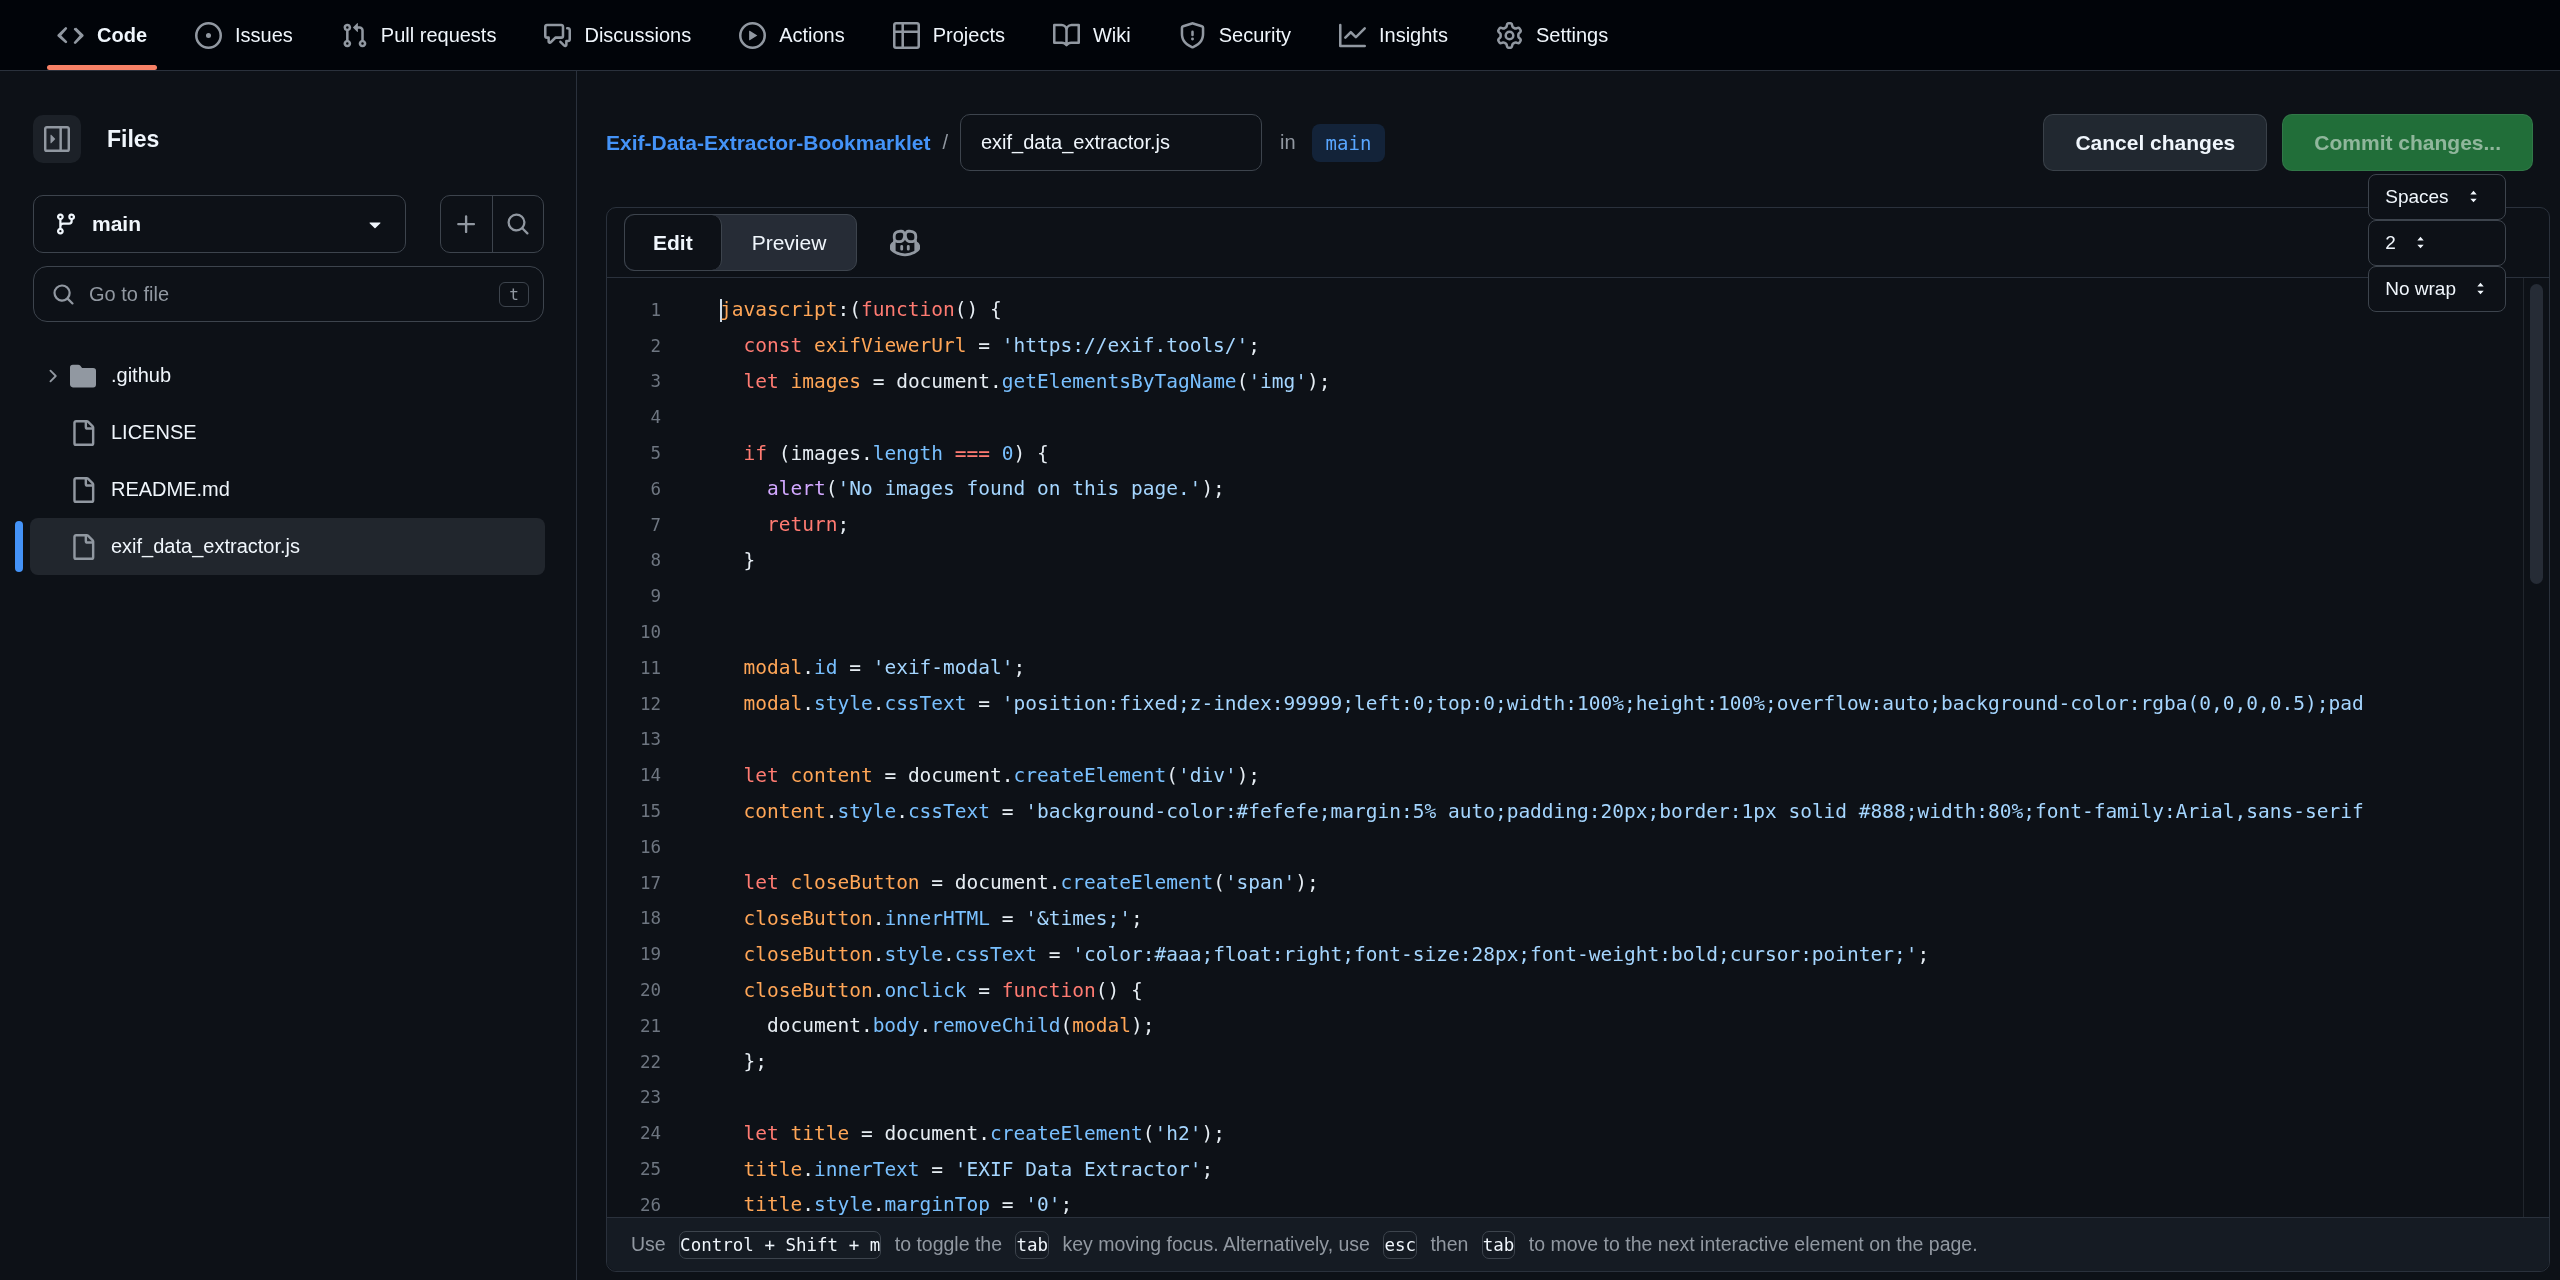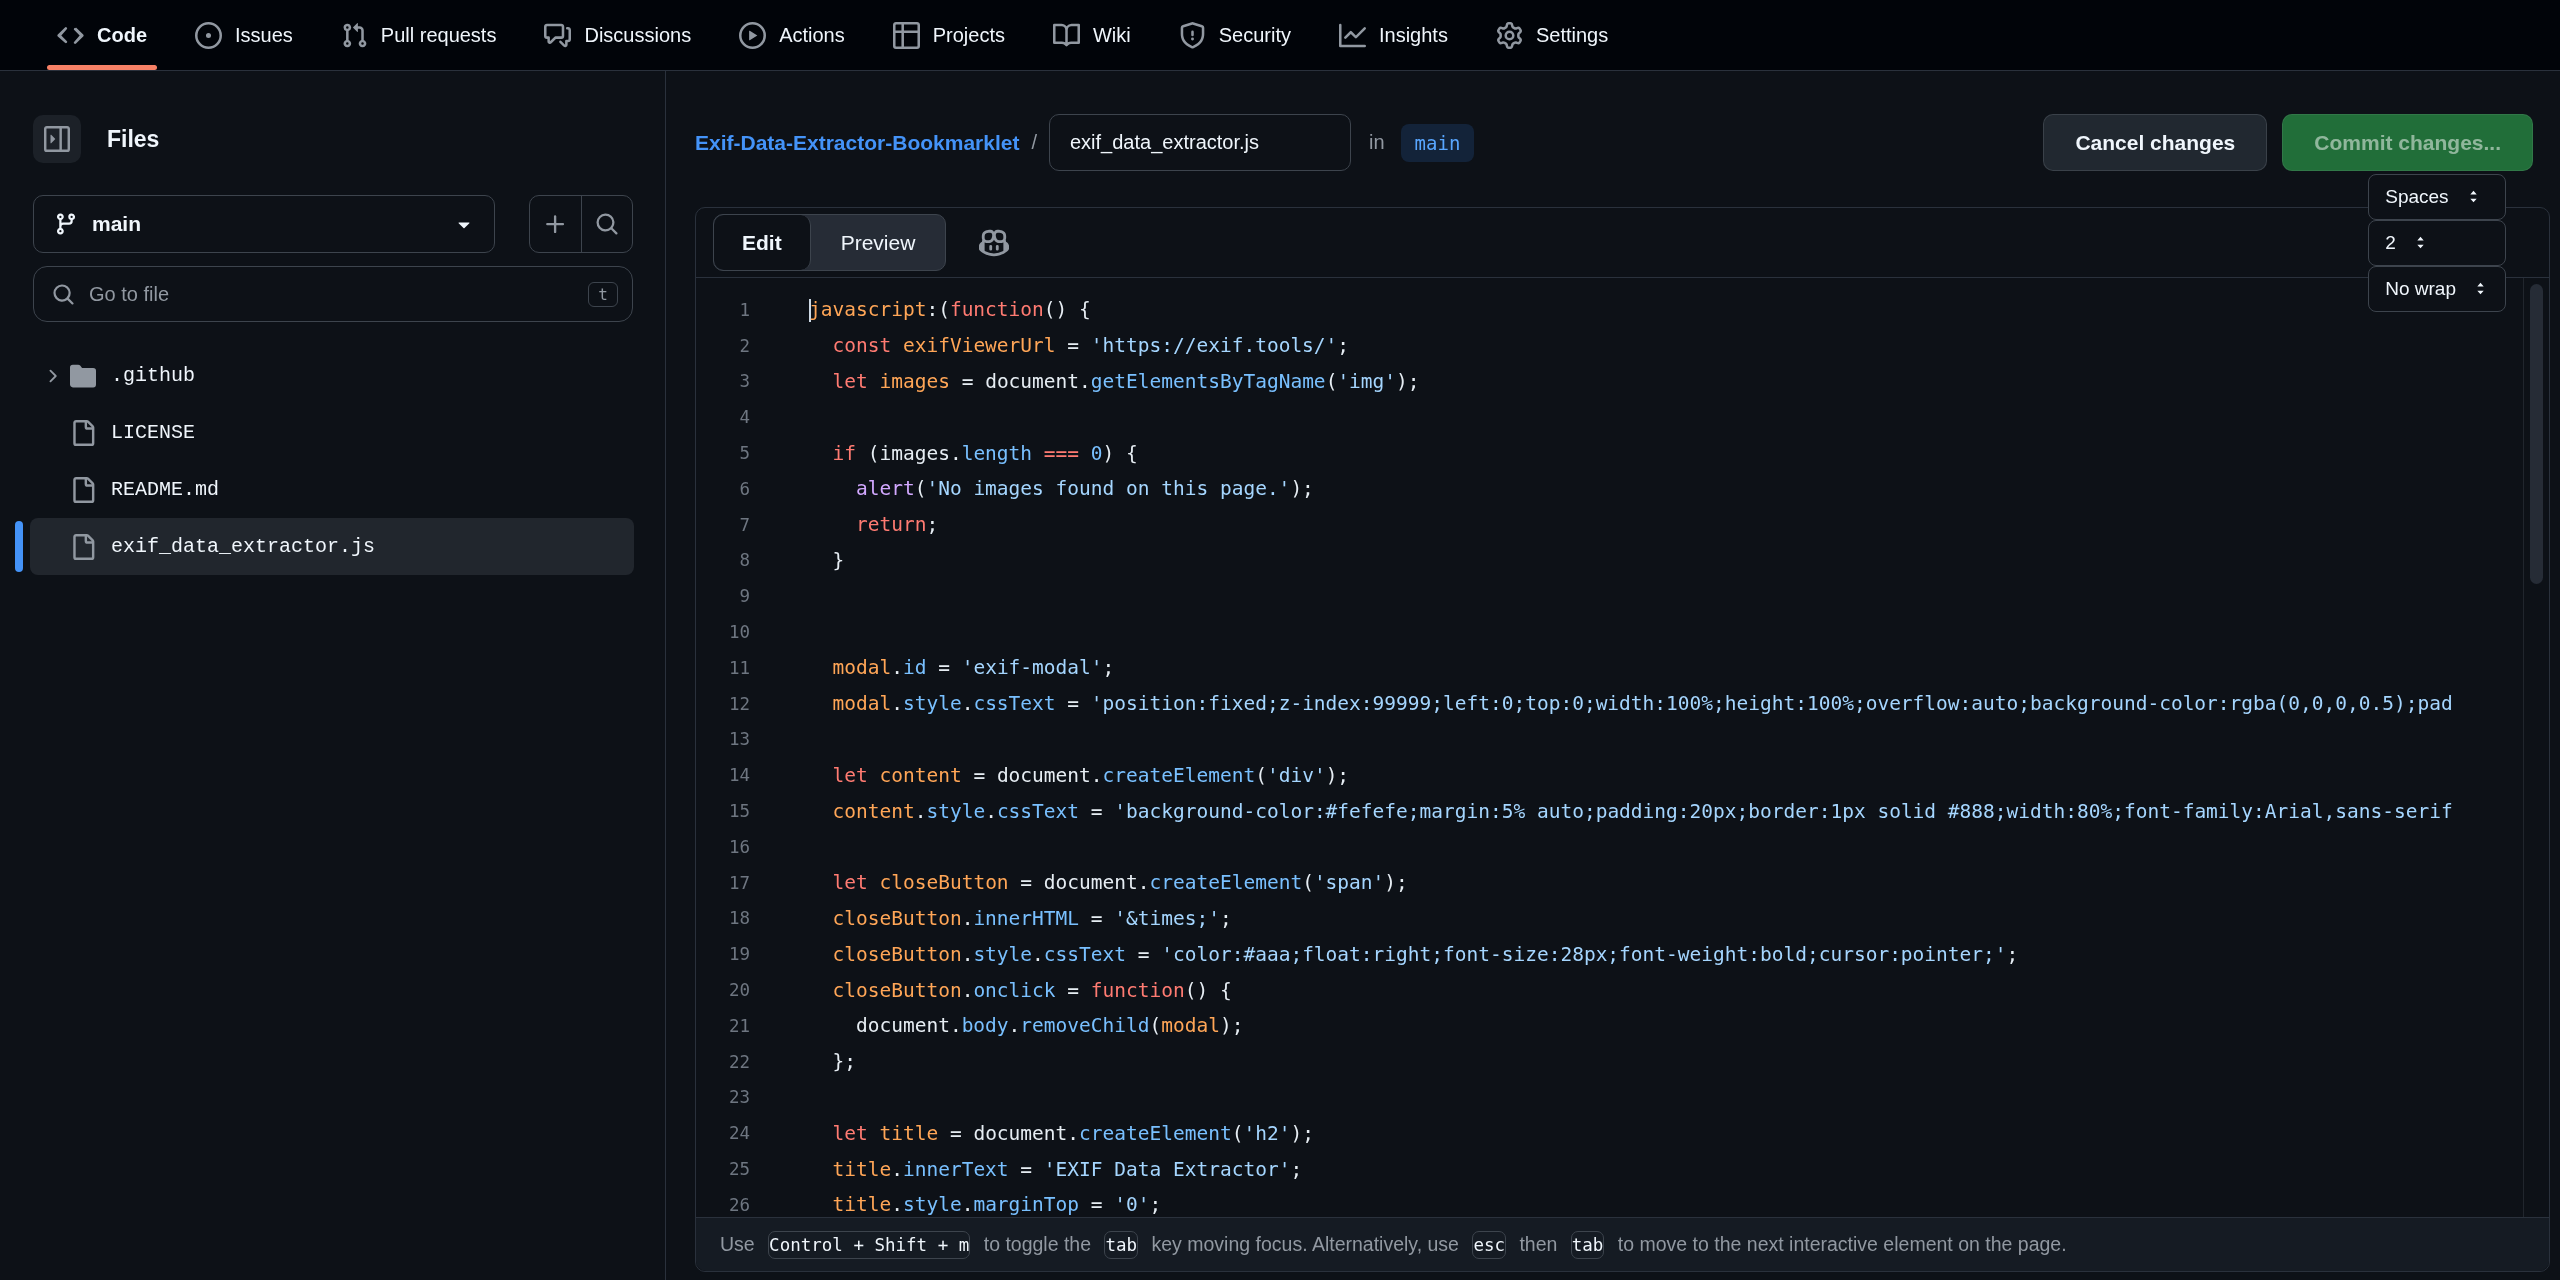--- a/index.html
+++ b/index.html
@@ -9,38 +9,38 @@
 
   
   .topnav { height:71px; background:#010409; border-bottom:1px solid #2a313c; display:flex; align-items:stretch; padding-left:41px; }
   .nav-item { position:relative; display:flex; align-items:center; gap:13px; padding:16px 16px; margin-right:16px; color:#f0f6fc; font-size:20px; cursor:pointer; }
   .nav-item .nico { color:#9198a1; }
   .nav-item.active .label { font-weight:700; }
   .nav-item.active::after { content:""; position:absolute; left:6px; right:6px; bottom:0; height:5px; border-radius:3px; background:#f78166; }
 
   
   .content { display:flex; height:1209px; }
-  .sidebar { width:666px; border-right:1px solid #2a313c; background:#0d1117; flex:none; position:relative; }
+  .sidebar { width:577px; border-right:1px solid #2a313c; background:#0d1117; flex:none; position:relative; }
   .main { flex:1; padding:43px 10px 0 29px; min-width:0; }
 
   
   .files-head { margin:44px 32px 0 33px; display:flex; align-items:center; }
   .icon-btn { width:48px; height:48px; border-radius:10px; display:flex; align-items:center; justify-content:center; color:#9198a1; background:#1c2128; border:none; cursor:pointer; }
   .files-title { margin-left:26px; font-size:23px; font-weight:700; color:#f0f6fc; }
   .branch-row { margin:32px 32px 0 33px; display:flex; gap:34px; }
   .branch-select { flex:1; height:58px; border:1px solid #3d444d; border-radius:10px; display:flex; align-items:center; padding:0 18px 0 20px; cursor:pointer; background:#0d1117; }
   .branch-select .bname { font-size:21px; font-weight:600; color:#f0f6fc; margin-left:14px; flex:1; }
   .split-btn { width:104px; height:58px; border:1px solid #3d444d; border-radius:10px; display:flex; overflow:hidden; }
   .split-half { flex:1; display:flex; align-items:center; justify-content:center; color:#9198a1; cursor:pointer; }
   .split-half + .split-half { border-left:1px solid #3d444d; }
   .goto-input { margin:13px 32px 0 33px; height:56px; border:1px solid #3d444d; border-radius:14px; display:flex; align-items:center; padding:0 14px 0 18px; color:#9198a1; }
   .goto-input input { flex:1; background:transparent; border:none; outline:none; color:#f0f6fc; font-size:20px; margin-left:14px; font-family:"Liberation Sans",sans-serif; }
   .goto-input input::placeholder { color:#9198a1; }
   .kbd-t { font-family:"DejaVu Sans Mono",monospace; font-size:16px; color:#9198a1; border:1px solid #3d444d; border-radius:6px; padding:2px 9px; }
-  .tree { margin-top:25px;font-family:Liberation Mono, monospace; }
+  .tree { margin-top:25px; }
   .tree-row { position:relative; height:57px; margin:0 31px 0 30px; border-radius:8px; display:flex; align-items:center; padding-left:12px; cursor:pointer; color:#f0f6fc; font-size:20px; }
   .tree-row .chev { width:20px; color:#9198a1; margin-right:8px; }
   .tree-row .ficon { width:26px; margin-right:15px; color:#9198a1; }
   .tree-row.selected { background:#21262d; }
   .tree-row.selected::before { content:""; position:absolute; left:-15px; top:3px; width:8px; bottom:3px; border-radius:4px; background:#4493f8; }
 
   
   .crumb-row { height:57px; display:flex; align-items:center; padding-right:17px; }
   .repo-link { color:#4493f8; font-size:21px; font-weight:600; text-decoration:none; cursor:pointer;text-align:right; }
   .crumb-sep { color:#9198a1; font-size:20px; margin:0 12px; }

